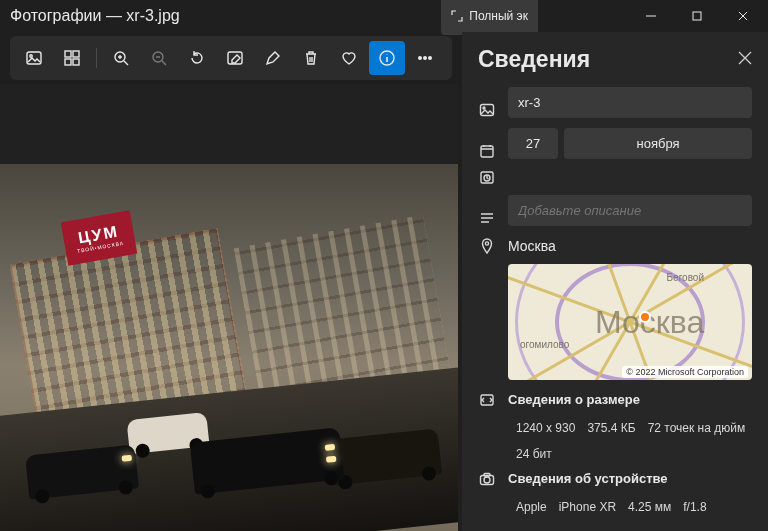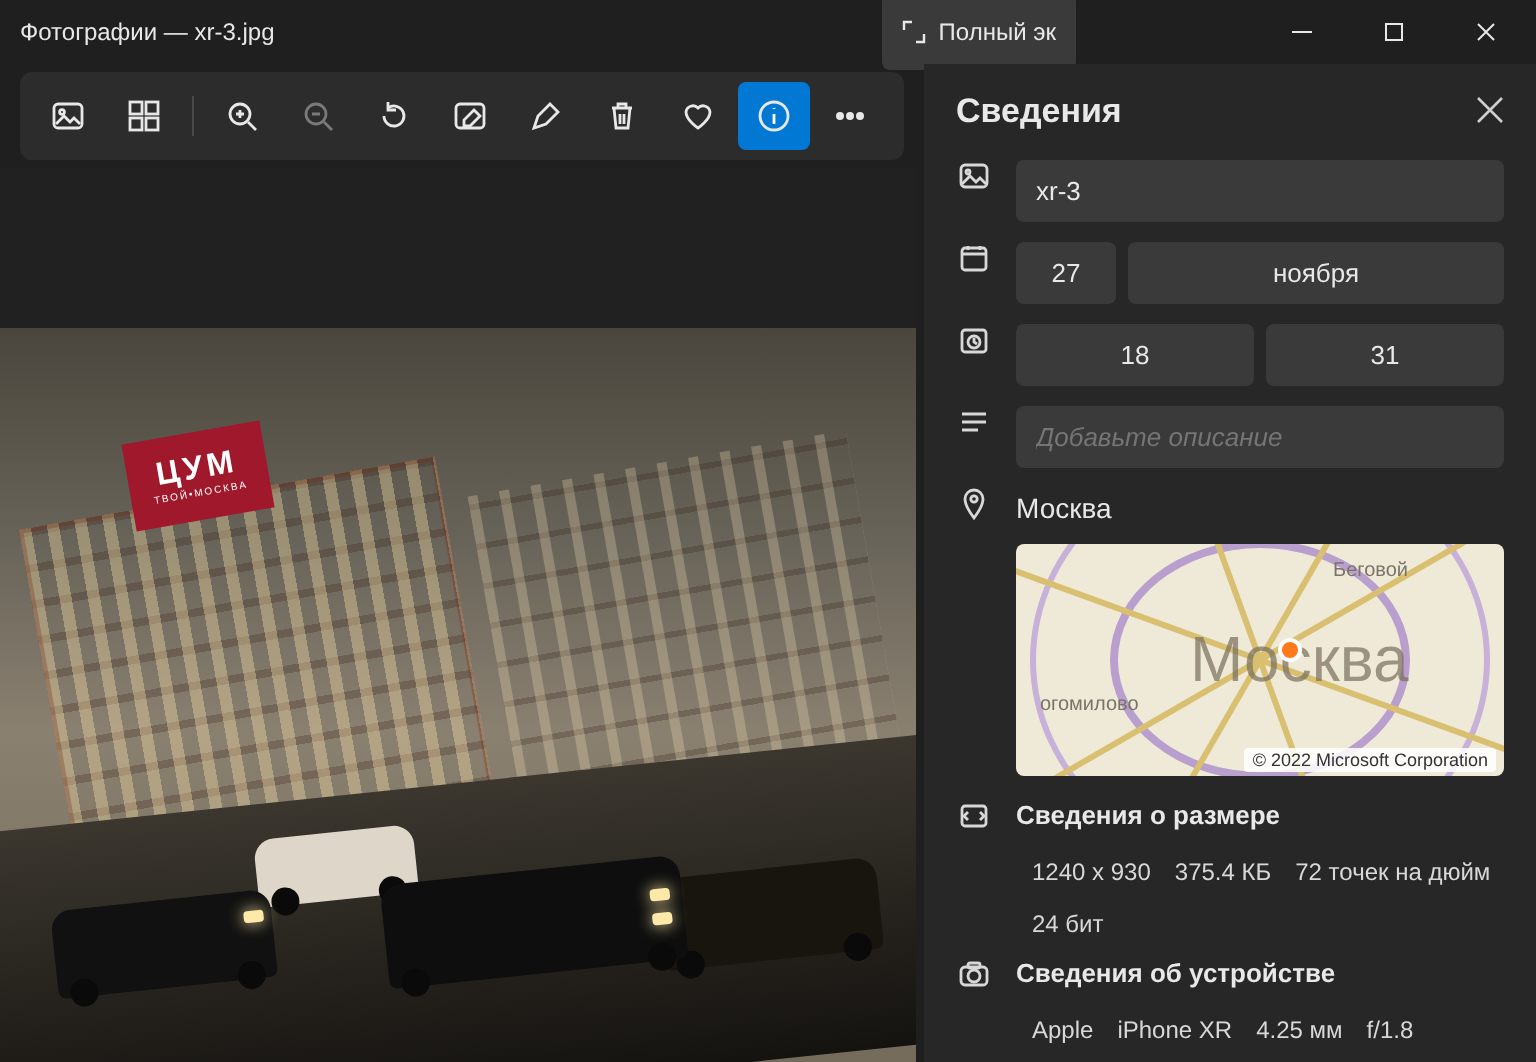--- a/index.html
+++ b/index.html
@@ -11,21 +11,21 @@
     color: #e8e8e8;
     overflow: hidden;
     font-size: 13px;
   }
   .titlebar {
     height: 32px;
     display: flex;
     align-items: center;
     padding: 0 2px 0 10px;
   }
-  .titlebar .title { flex: 0 0 auto; font-size: 12px; }
+  .titlebar .title { flex: 0 0 auto; font-size: 16px; }
   .titlebar .spacer { flex: 1; }
   .fs-btn {
     background: #3a3a3a;
     border-radius: 4px;
     padding: 12px 10px;
     font-size: 12px;
     margin-right: 90px;
     display: flex; align-items: center; gap: 6px;
     cursor: pointer;
   }
@@ -131,23 +131,23 @@
     width: 306px;
     height: 100%;
     background: #272727;
     padding: 14px 16px 0 16px;
     overflow: hidden;
   }
   .details-head {
     display:flex; align-items:center; justify-content:space-between;
     margin-bottom: 14px;
   }
-  .details-head h2 { font-size: 17px; font-weight: 600; }
+  .details-head h2 { font-size: 23px; font-weight: 600; }
   .close-x { cursor:pointer; }
-  .row { display:flex; align-items:flex-start; gap:12px; margin-bottom: 10px; }
+  .row { display:flex; align-items:flex-end; gap:12px; margin-bottom: 10px; }
   .row .ricon { width:18px; flex:0 0 18px; display:flex; justify-content:center; }
   .row .ricon svg { stroke:#d8d8d8; fill:none; stroke-width:1.4; }
   .field {
     flex:1; background:#3a3a3a; border-radius:4px;
     padding: 8px 10px; font-size:13px;
     border:none; color:#e8e8e8;
   }
   .field.placeholder { color:#e5e5e5; font-style: italic; }
   .seg { display:flex; gap:6px; flex:1; }
   .seg .field { text-align:center; }
@@ -342,24 +342,20 @@
     </div>
 
     <div class="row">
       <div class="ricon">
           <svg width="16" height="16" viewBox="0 0 16 16">
             <rect x="2" y="3" width="12" height="11" rx="1.5"></rect>
             <circle cx="8" cy="9" r="3"></circle>
             <path d="M8 7v2l1.5 1"></path>
           </svg>
         </div>
-      <div class="seg">
-        <div class="field">18</div>
-        <div class="field">31</div>
-      </div>
     </div>
 
     <div class="row">
       <div class="ricon">
           <svg width="16" height="16" viewBox="0 0 16 16">
             <path d="M2 4h12M2 8h12M2 12h8"></path>
           </svg>
         </div>
       <input class="field placeholder" placeholder="Добавьте описание" style="">
     </div>

